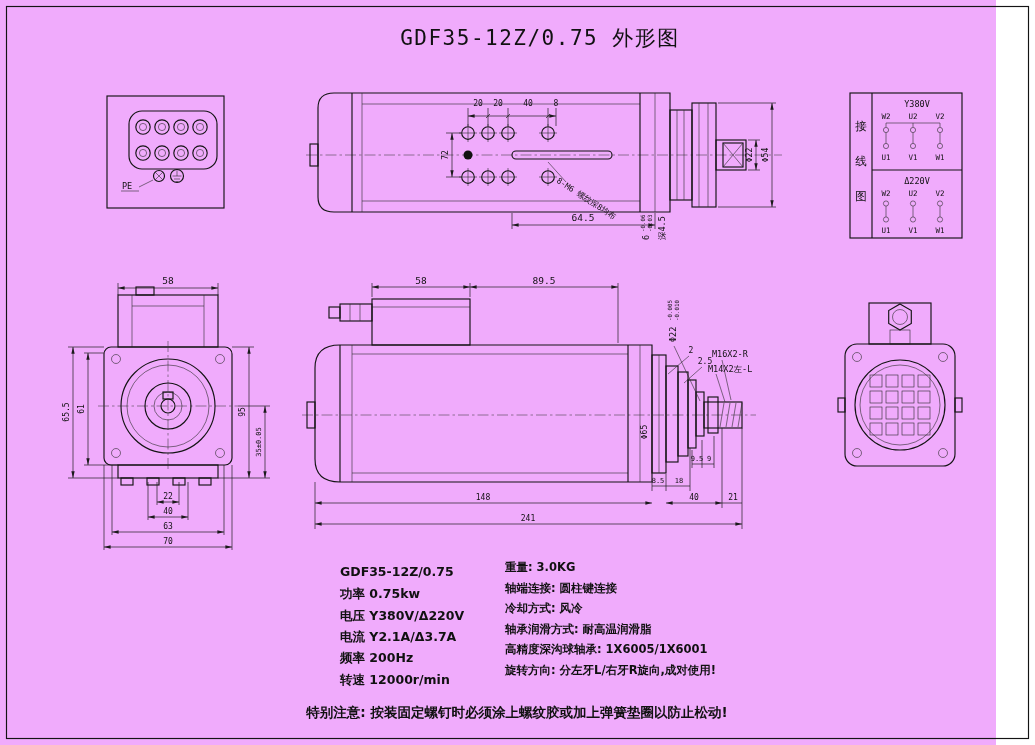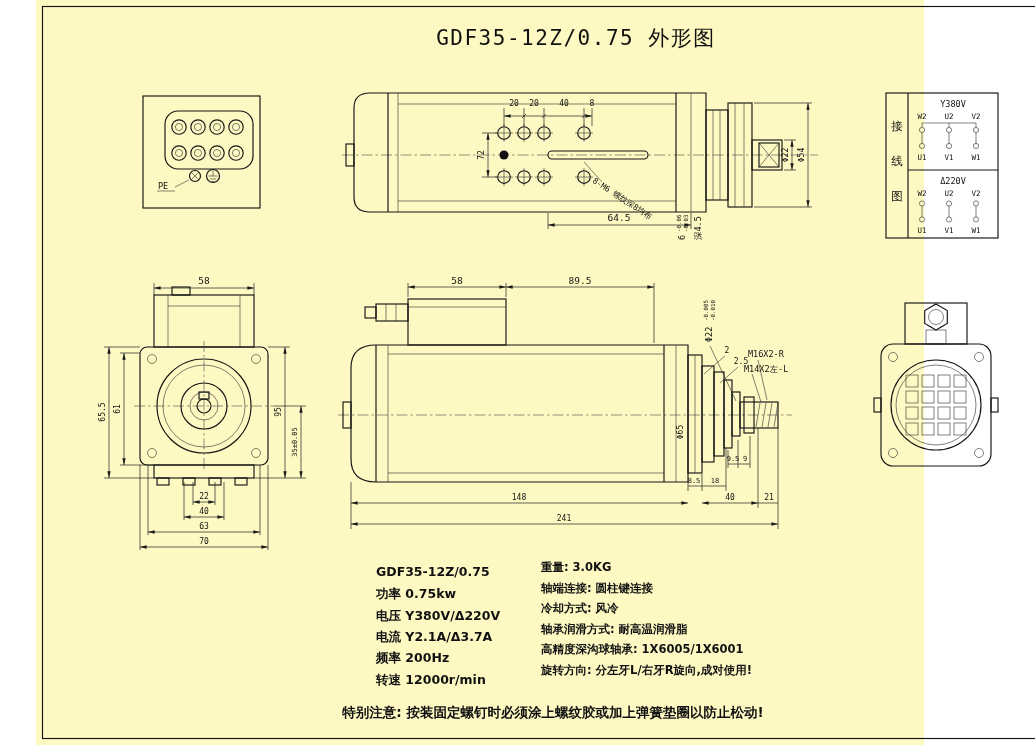--- a/index.html
+++ b/index.html
@@ -1,20 +1,19 @@
 <!DOCTYPE html>
 <html><head>
 <meta charset="utf-8">
 <style>
   * { margin:0; padding:0; box-sizing:border-box; }
   html,body { background:#ffffff; }
   .page {
-    width:888px; height:745px; position:relative; background:#fef9c3;
+    width:996px; height:745px; position:relative; background:#f0abfc;
     font-family:"DejaVu Sans Mono", monospace;
-    margin-left:36px;
   }
   svg { display:block; }
   
   .ol  { fill:none; stroke:#141414; stroke-width:1.15; }
   .tl  { fill:none; stroke:#2b2b2b; stroke-width:0.6; }
   .dim { fill:none; stroke:#1f1f1f; stroke-width:0.7; }
   .cl  { fill:none; stroke:#3a3a3a; stroke-width:0.55; stroke-dasharray:11 3 2.5 3; }
   .blk { fill:#111; stroke:none; }
   
   text { fill:#111; font-family:"DejaVu Sans Mono", monospace; }

